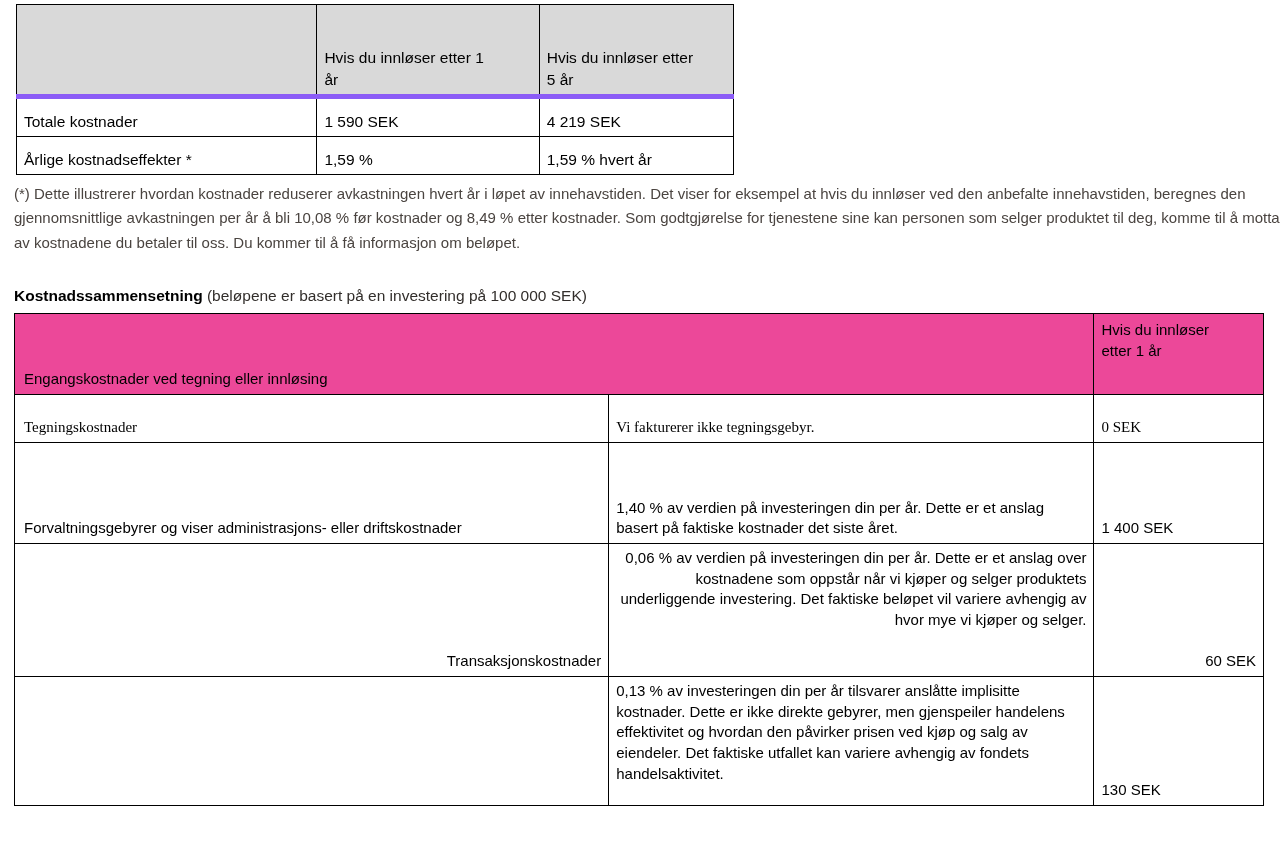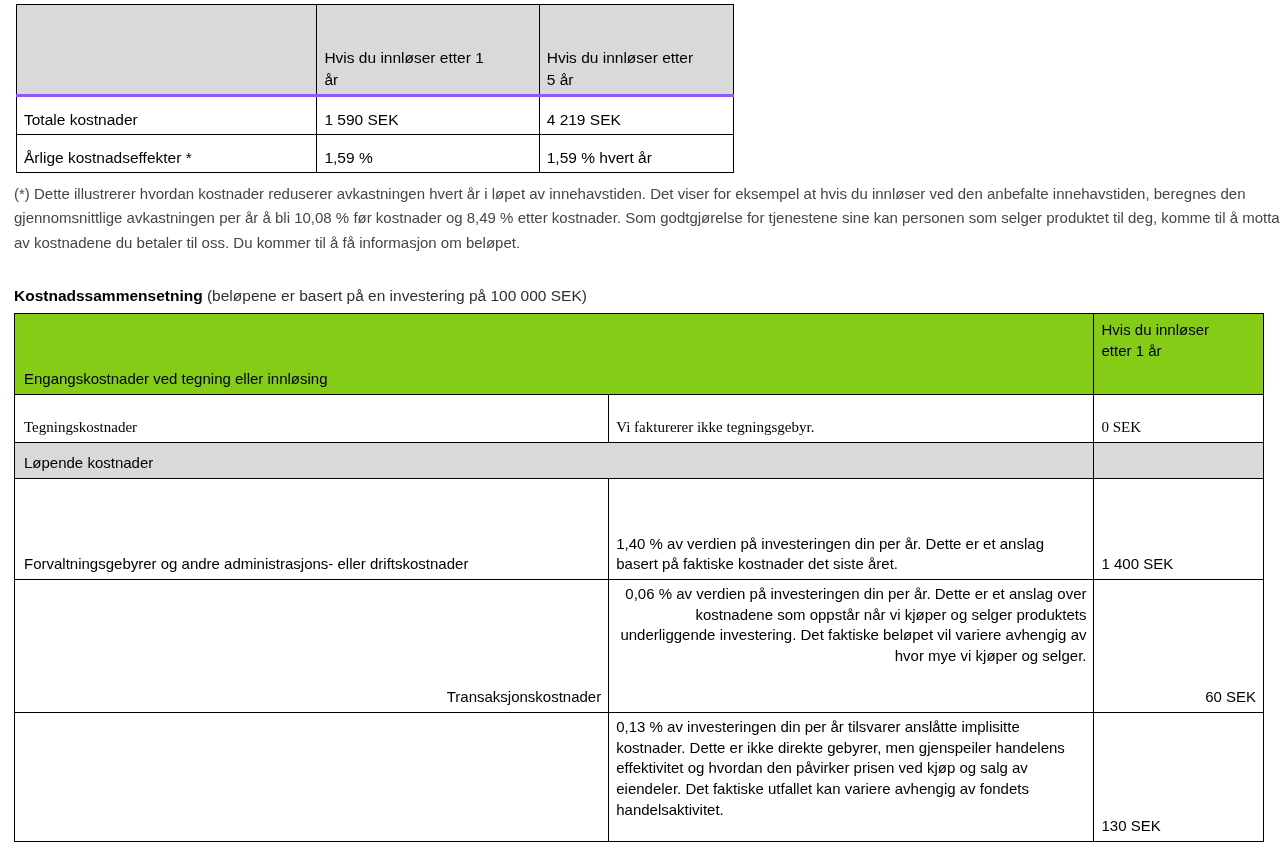--- a/index.html
+++ b/index.html
@@ -34,21 +34,21 @@
     line-height: 1.42;
   }
   .t1 .c1 { width: 300px; }
   .t1 .c2 { width: 222px; }
   .t1 .c3 { width: 194px; }
   .t1 tr.head td {
     background: #d9d9d9;
     height: 82px;
     vertical-align: bottom;
     padding-bottom: 3px;
-    border-bottom: 3px solid #8b5cf6;
+    border-bottom: 5px solid #8b5cf6;
   }
   .t1 tr.body td {
     height: 30px;
     vertical-align: bottom;
     padding-bottom: 3px;
   }
   .t1 .hwrap { display: block; }
 
   
   .note {
@@ -86,21 +86,21 @@
   .t2 td {
     border: 1px solid #000;
     padding: 3px 7px 4px 7px;
     vertical-align: bottom;
     line-height: 1.38;
   }
   .t2 .k1 { width: 589px; }
   .t2 .k2 { width: 481px; }
   .t2 .k3 { width: 168px; }
   .t2 tr.hdr td {
-    background: #84cc16;
+    background: #ec4899;
     height: 70px;
   }
   .t2 tr.hdr td.hdr-right { vertical-align: top; padding-top: 6px; }
   .t2 tr.r-simple td { height: 40px; font-family: Liberation Serif, serif; }
   .t2 tr.section td {
     background: #d9d9d9;
     height: 28px;
   }
   .t2 tr.r-mgmt td { height: 93px; }
   .t2 tr.r-tx1 td { height: 124px; text-align: right; }
@@ -163,27 +163,23 @@
       </td>
     </tr>
 
     <tr class="r-simple">
       <td class="lead">Tegningskostnader</td>
       <td>Vi fakturerer ikke tegningsgebyr.</td>
       <td>0 SEK</td>
     </tr>
 
 
-    <tr class="section">
-      <td colspan="2" class="lead">Løpende kostnader</td>
-      <td></td>
-    </tr>
 
     <tr class="r-mgmt">
-      <td class="lead">Forvaltningsgebyrer og andre administrasjons- eller driftskostnader</td>
+      <td class="lead">Forvaltningsgebyrer og viser administrasjons- eller driftskostnader</td>
       <td> 1,40 % av verdien på investeringen din per år. Dette er et anslag basert på faktiske kostnader det siste året.</td>
       <td>1 400 SEK</td>
     </tr>
 
     <tr class="r-tx1">
       <td class="lead">Transaksjonskostnader</td>
       <td class="midtop"> 0,06 % av verdien på investeringen din per år. Dette er et anslag over kostnadene som oppstår når vi kjøper og selger produktets underliggende investering. Det faktiske beløpet vil variere avhengig av hvor mye vi kjøper og selger.</td>
       <td>60 SEK</td>
     </tr>
 

